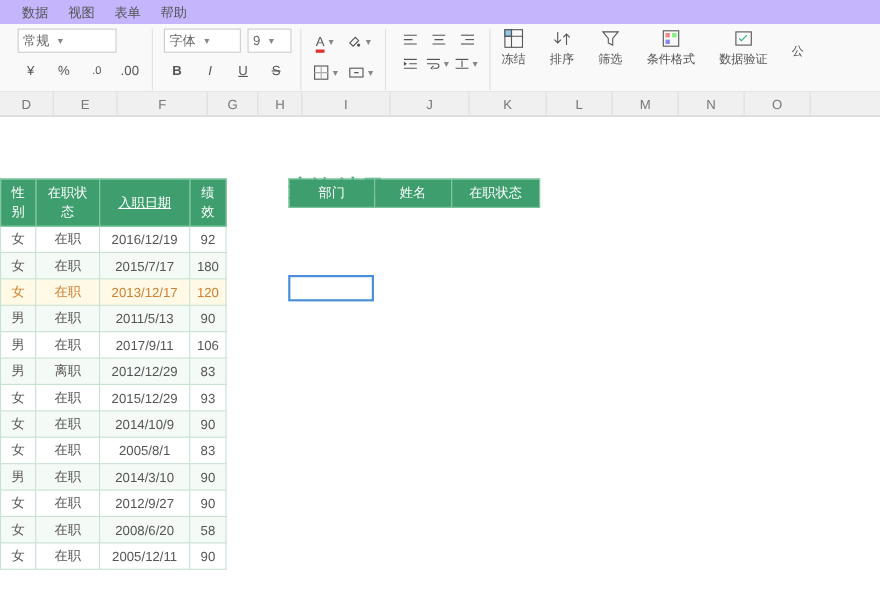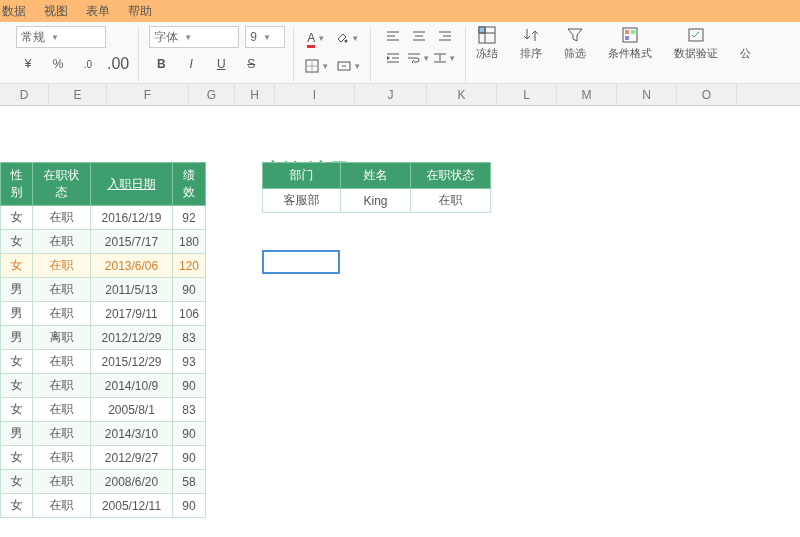--- a/index.html
+++ b/index.html
@@ -1,26 +1,26 @@
 <!DOCTYPE html>
 <html><head>
 <meta charset="utf-8">
 <style>
   * { box-sizing: border-box; margin: 0; padding: 0; }
   body { font-family: "Microsoft YaHei", Arial, sans-serif; font-size: 12px; background: #fff; color: #333; width: 800px; height: 537px; overflow: hidden; }
   
   
-  .menubar { background: #fdba74; height: 22px; display: flex; align-items: center; padding: 0 2px; gap: 18px; color: #555; }
+  .menubar { background: #c4b5fd; height: 22px; display: flex; align-items: center; padding: 0 20px; gap: 18px; color: #555; }
   .menubar span { cursor: default; }
   
   
   .toolbar { background: #f9f9f9; border-bottom: 1px solid #ddd; height: 62px; display: flex; align-items: flex-start; padding: 4px 8px 0 8px; gap: 2px; }
   .tb-group { display: flex; flex-direction: column; gap: 4px; padding: 0 8px; border-right: 1px solid #e0e0e0; height: 56px; }
   .tb-group:last-child { border-right: none; }
-  .tb-row { display: flex; align-items: flex-end; gap: 6px; }
+  .tb-row { display: flex; align-items: center; gap: 6px; }
   .tb-btn { min-width: 24px; height: 24px; display: inline-flex; align-items: center; justify-content: center; color: #555; border: 1px solid transparent; background: transparent; position: relative; }
   .tb-select { display: flex; align-items: center; border: 1px solid #ccc; background: #fff; height: 22px; padding: 0 4px; gap: 4px; color: #666; }
   .dd { font-size: 8px; color: #888; margin-left: 2px; }
   .tb-label { font-size: 11px; color: #555; text-align: center; }
   .tb-stack { display: flex; flex-direction: column; align-items: center; gap: 2px; }
   .tb-grid { display: grid; grid-template-columns: repeat(3, 24px); gap: 2px; }
   .tb-grid .tb-btn { min-width: 22px; height: 20px; }
   svg { display: block; }
   
   
@@ -78,28 +78,28 @@
       <div class="tb-btn">
           <span>¥</span>
         </div>
       <div class="tb-btn">
           <span>%</span>
         </div>
       <div class="tb-btn">
           <span style="font-size:10px">.0</span>
         </div>
       <div class="tb-btn">
-          <span style="font-size:16px">.00</span>
+          <span style="font-size:12px">.00</span>
         </div>
     </div>
   </div>
 
   <div class="tb-group">
     <div class="tb-row">
-      <div class="tb-select" style="width:90px">
+      <div class="tb-select" style="width:70px">
         <span>字体</span>
         <span class="dd">▼</span>
       </div>
       <div class="tb-select" style="width:40px">
         <span>9</span>
         <span class="dd">▼</span>
       </div>
     </div>
     <div class="tb-row">
       <div class="tb-btn">
@@ -283,21 +283,21 @@
         </tr>
         <tr>
           <td>女</td>
           <td>在职</td>
           <td>2015/7/17</td>
           <td>180</td>
         </tr>
         <tr class="hl">
           <td>女</td>
           <td>在职</td>
-          <td>2013/6/06</td>
+          <td>2013/12/17</td>
           <td>120</td>
         </tr>
         <tr>
           <td>男</td>
           <td>在职</td>
           <td>2011/5/13</td>
           <td>90</td>
         </tr>
         <tr>
           <td>男</td>
@@ -358,22 +358,17 @@
 
   <table class="tbl-right">
     <thead>
         <tr>
       <th class="w-dept">部门</th>
       <th class="w-name">姓名</th>
       <th class="w-st2">在职状态</th>
     </tr>
       </thead>
     <tbody id="right-body">
-        <tr>
-          <td>客服部</td>
-          <td>King</td>
-          <td>在职</td>
-        </tr>
       </tbody>
   </table>
 
   <div class="active-cell" id="active-cell" style="left: 262px; top: 144px; width: 78px;"></div>
 </div>
 
 </body></html>

